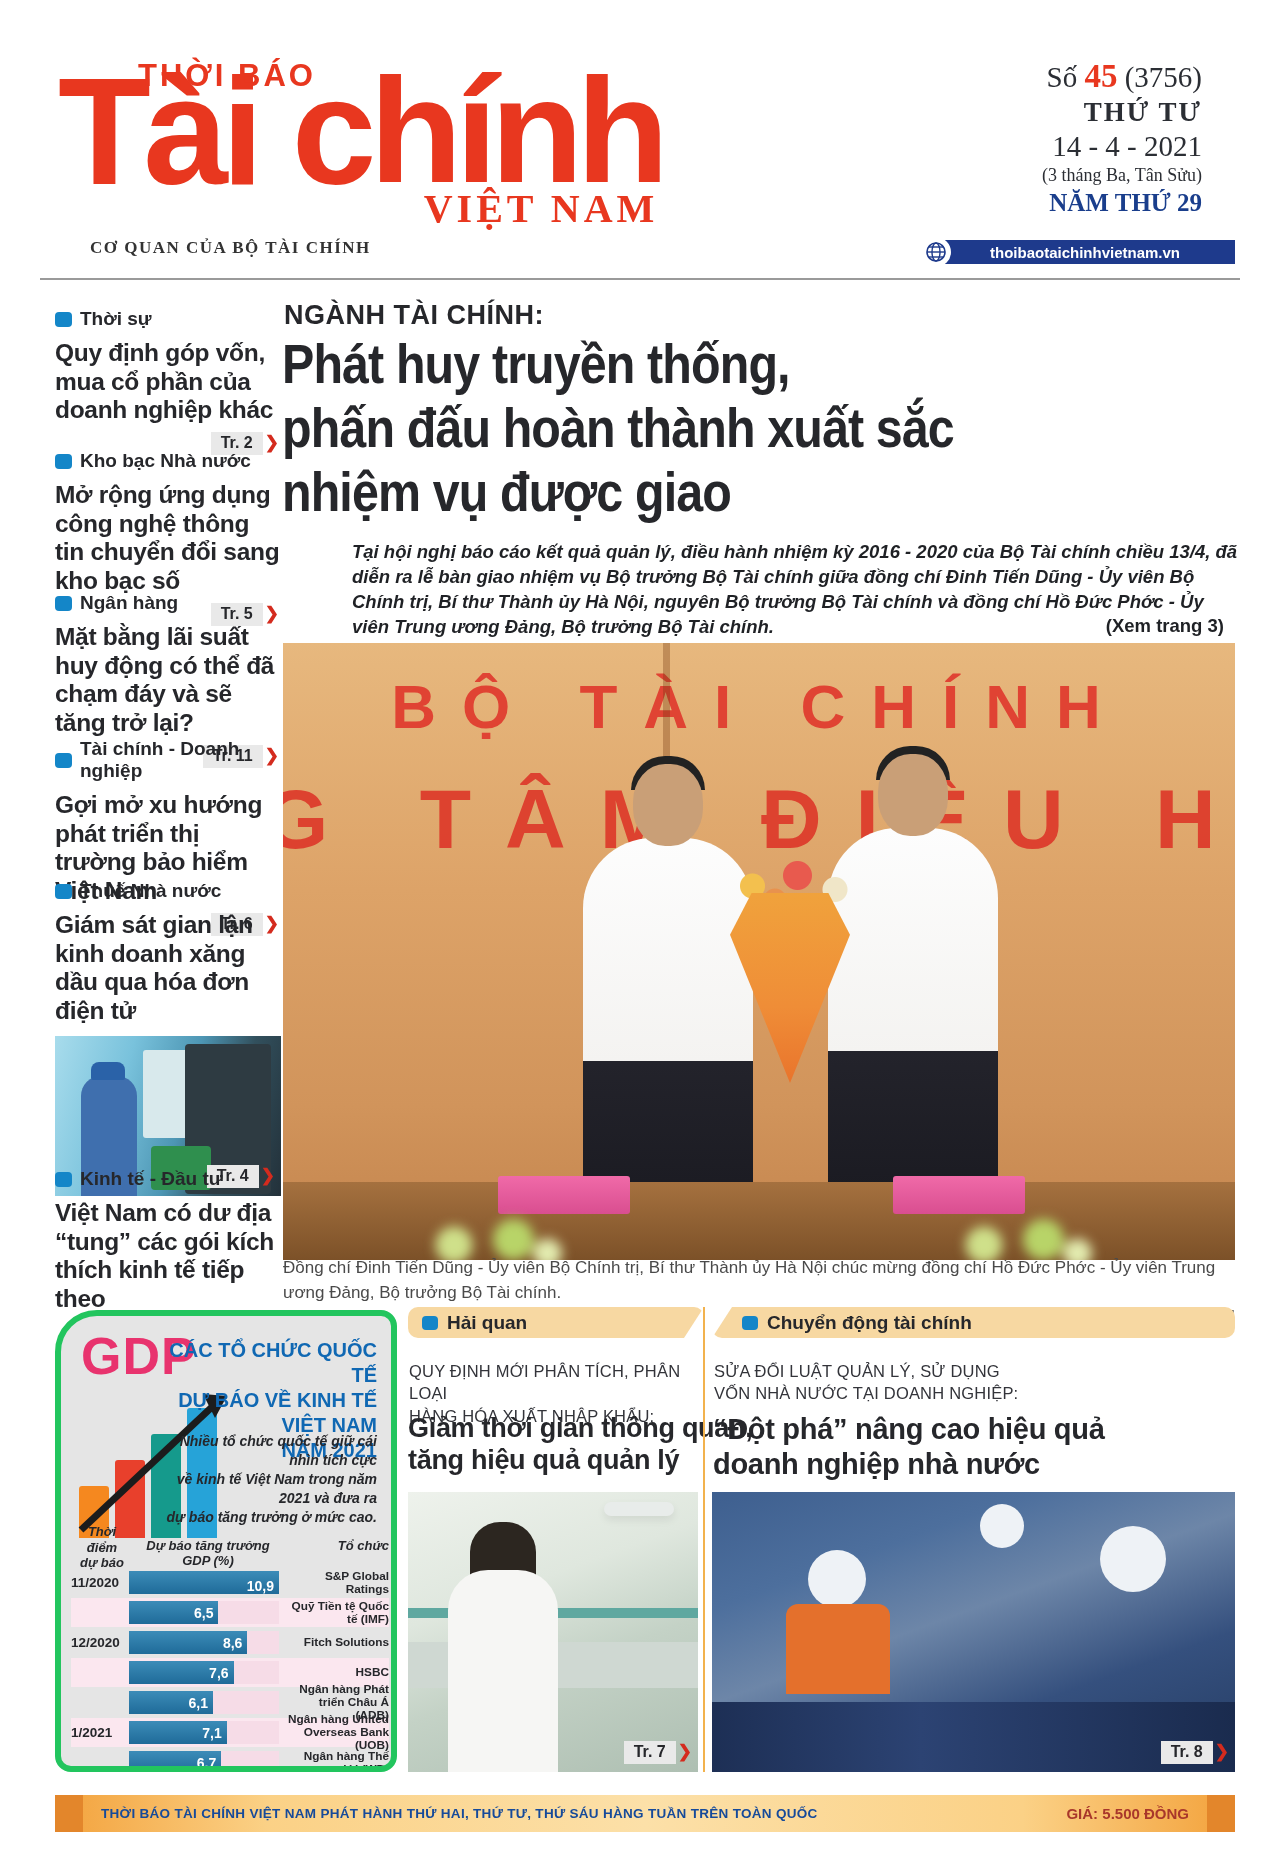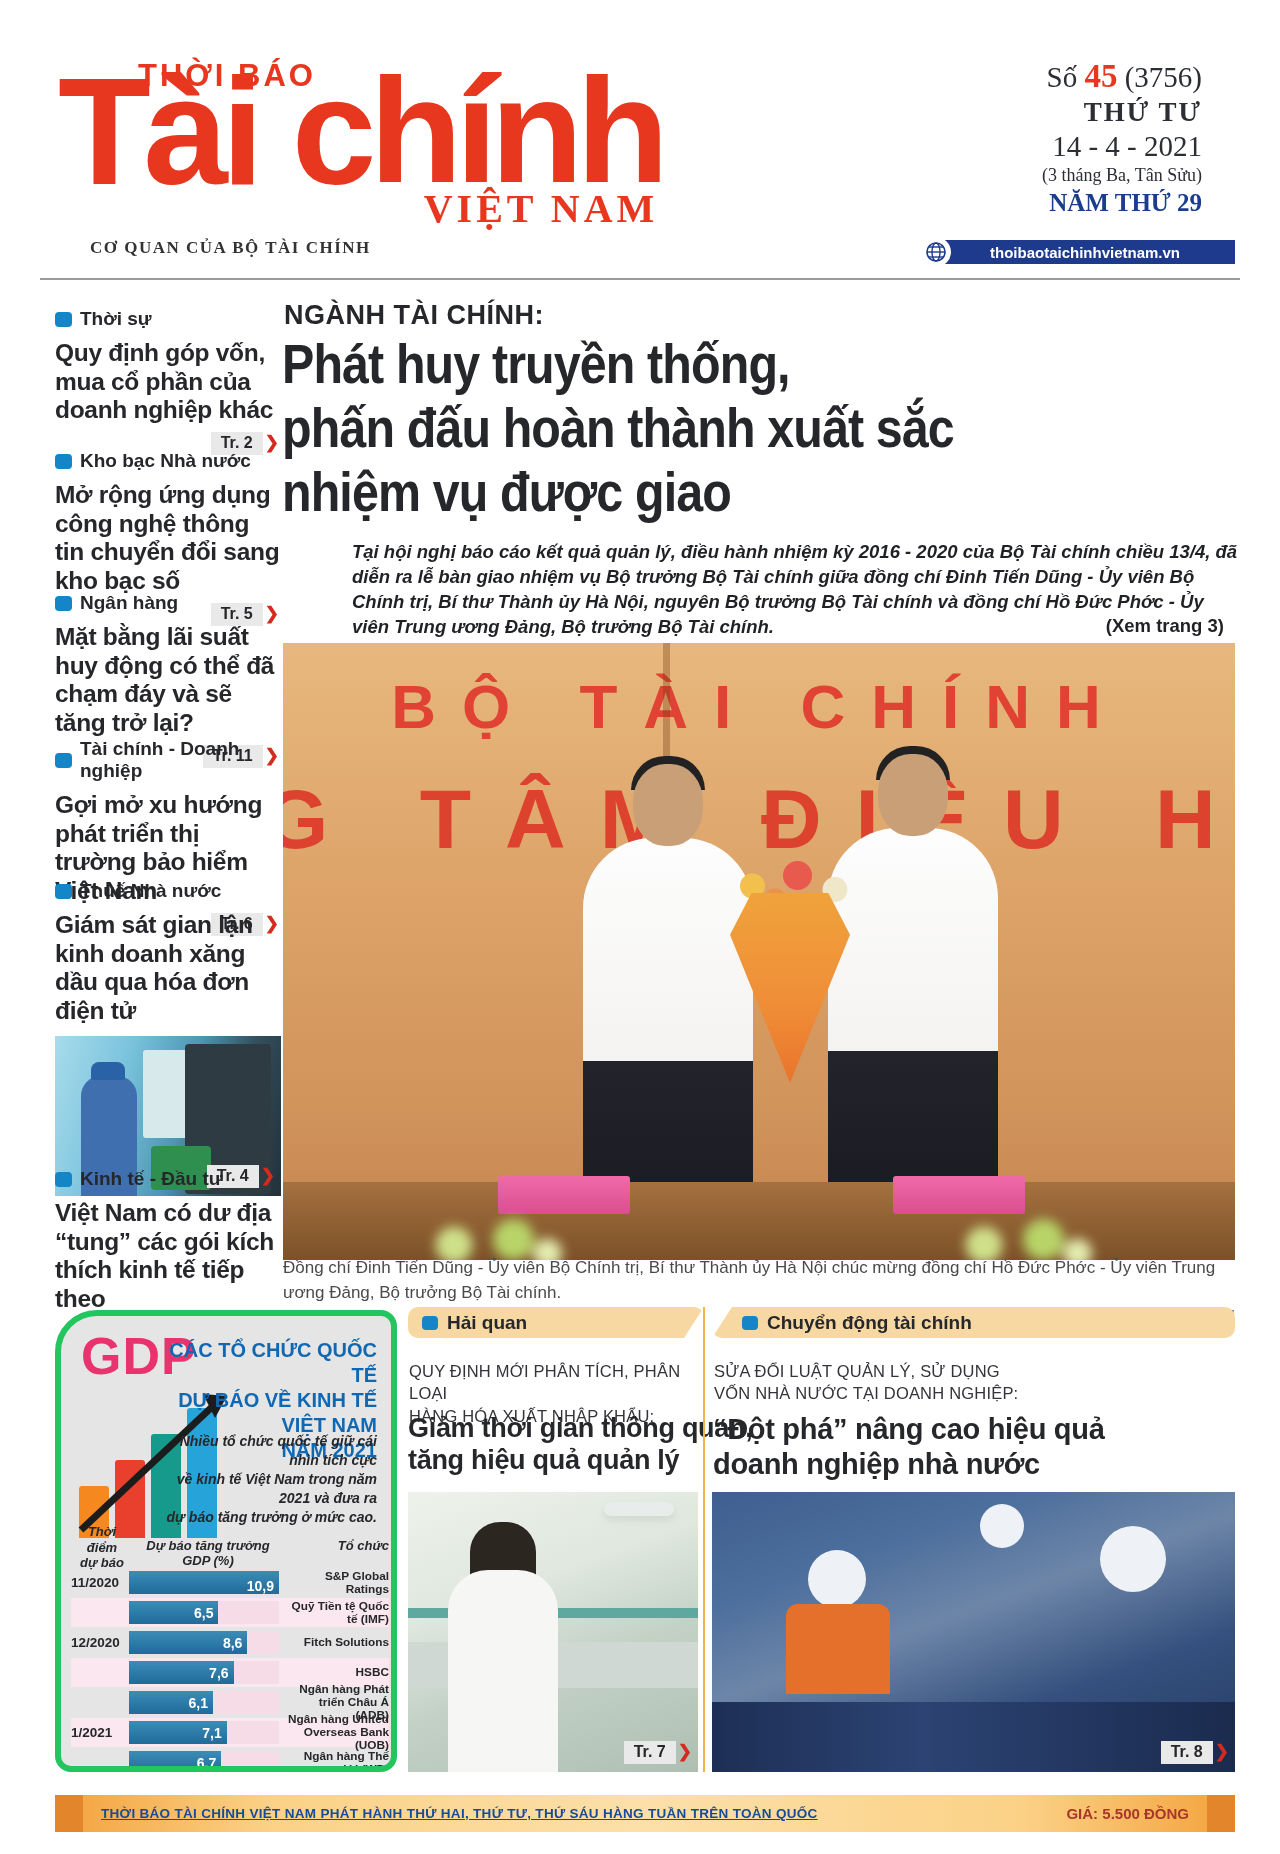--- a/index.html
+++ b/index.html
@@ -107,21 +107,21 @@
   .photo-right .fabric { position:absolute; left:0; bottom:0; width:100%; height:70px; background:linear-gradient(90deg,#1d2f55,#2c4373 40%,#1a2b4e); }
 
   .divider-v { position:absolute; left:703px; top:1307px; width:2px; height:465px; background:#f2b24e; }
 
   
   .footer-bar { position:absolute; left:55px; top:1795px; width:1180px; height:37px;
     background:linear-gradient(90deg,#f3a23c 0%,#fbd186 18%,#fce0a8 50%,#fbd186 82%,#f3a23c 100%);
     display:flex; align-items:center; justify-content:space-between; padding:0 46px; }
   .footer-end { position:absolute; top:0; width:28px; height:37px; background:#e3862b; }
   .footer-end.left { left:0; } .footer-end.right { right:0; }
-  .footer-left { font-size:13.5px; font-weight:bold; color:#164a9a; letter-spacing:0.3px;text-decoration:underline; }
+  .footer-left { font-size:13.5px; font-weight:bold; color:#164a9a; letter-spacing:0.3px; }
   .footer-right { font-size:15px; font-weight:bold; color:#a8372b; }
 </style>
 </head>
 <body>
 
 <div id="page">
 
   <header>
     <div class="logo-title">Tài chính</div>
     <div class="logo-pretitle">THỜI BÁO</div>

